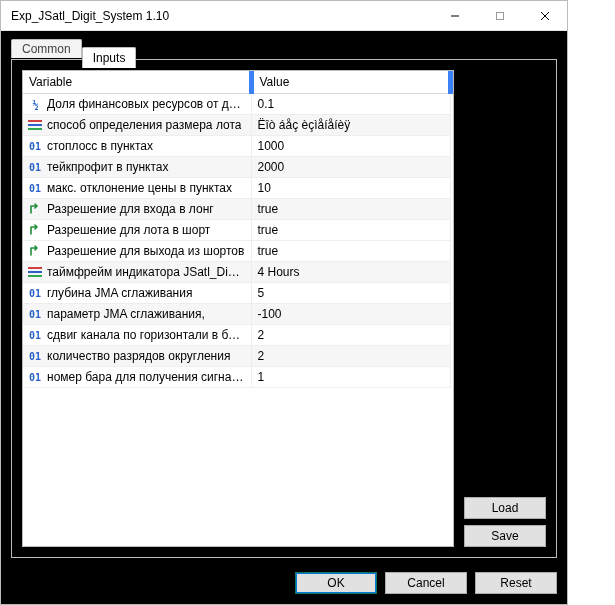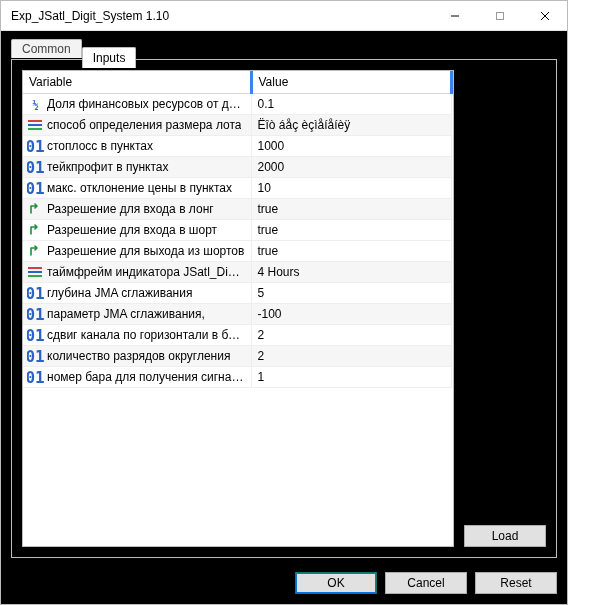--- a/index.html
+++ b/index.html
@@ -95,21 +95,21 @@
     border-collapse: collapse;
     table-layout: fixed;
   }
   .grid th {
     text-align: left;
     font-weight: normal;
     font-size: 12px;
     padding: 4px 6px;
     background: #fff;
     border-bottom: 1px solid #d8d8d8;
-    border-right: 3px solid #3b82f6;
+    border-right: 5px solid #3b82f6;
   }
   .grid td {
     padding: 3px 6px 3px 6px;
     border-bottom: 1px solid #eee;
     border-right: 1px solid #eee;
     white-space: nowrap;
     overflow: hidden;
     text-overflow: ellipsis;
     font-size: 12px;
     height: 20px;
@@ -129,21 +129,21 @@
     flex: 0 0 16px;
     display: inline-flex;
     align-items: center;
     justify-content: center;
     font-size: 10px;
     font-weight: bold;
     font-family: Consolas, monospace;
   }
   .ic-frac { color: #2a62c9; font-size: 10px; letter-spacing: -1px; }
   .ic-enum svg { display:block; }
-  .ic-int { color: #2a62c9; font-size: 16px; letter-spacing: 0; }
+  .ic-int { color: #2a62c9; font-size: 10px; letter-spacing: 0; }
   .var-label {
     overflow: hidden;
     text-overflow: ellipsis;
     white-space: nowrap;
   }
   .sidebtns {
     width: 82px;
     display: flex;
     flex-direction: column;
     justify-content: flex-end;
@@ -284,21 +284,21 @@
                 <td>true</td>
               </tr>
               <tr>
                 <td class="varcell">
                   <div class="varcell-inner">
                     <span class="type-icon">
                       <svg width="14" height="12" viewBox="0 0 14 12">
                         <path d="M3 10 V3 H9 M7 1 L9 3 L7 5" fill="none" stroke="#1f8f3a" stroke-width="1.6" stroke-linecap="round" stroke-linejoin="round"></path>
                       </svg>
                     </span>
-                    <span class="var-label">Разрешение для входа в шорт</span>
+                    <span class="var-label">Разрешение для лота в шорт</span>
                   </div>
                 </td>
                 <td>true</td>
               </tr>
               <tr>
                 <td class="varcell">
                   <div class="varcell-inner">
                     <span class="type-icon">
                       <svg width="14" height="12" viewBox="0 0 14 12">
                         <path d="M3 10 V3 H9 M7 1 L9 3 L7 5" fill="none" stroke="#1f8f3a" stroke-width="1.6" stroke-linecap="round" stroke-linejoin="round"></path>
@@ -368,20 +368,21 @@
                   </div>
                 </td>
                 <td>1</td>
               </tr>
             </tbody>
         </table>
       </div>
 
       <div class="sidebtns">
         <button class="btn">Load</button>
+        <button class="btn">Save</button>
       </div>
 
     </div>
   </div>
 
   <div class="footer">
     <button class="btn primary">OK</button>
     <button class="btn">Cancel</button>
     <button class="btn">Reset</button>
   </div>

